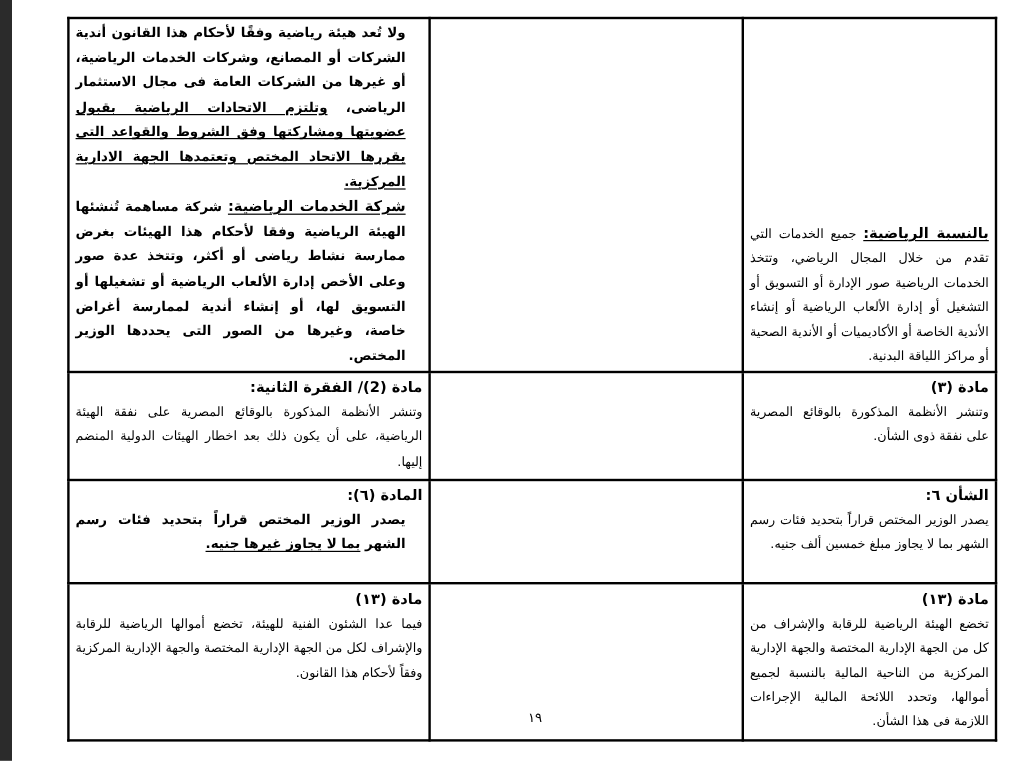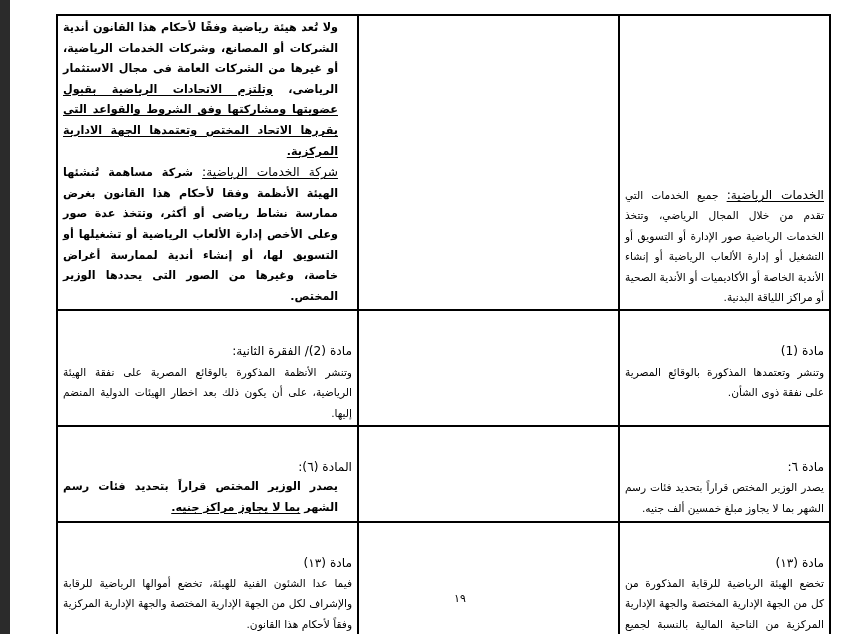--- a/index.html
+++ b/index.html
@@ -36,93 +36,92 @@
     font-weight: bold;
     font-size: 11.2px;
     line-height: 20.6px;
   }
   .plain-text {
     font-family: "DejaVu Sans", sans-serif;
     font-size: 10.6px;
     line-height: 20.4px;
   }
   .heading {
-    font-weight: normal;
+    font-weight: bold;
     font-size: 12.2px;
-    margin-top: 28px;
   }
   .u { text-decoration: underline; text-underline-offset: 2px; }
   .para { margin: 0; }
   .indent { padding-right: 14px; }
   .row1 td { height: 246px; }
   .row2 td { height: 84px; }
   .row3 td { height: 80px; }
   .row4 td { height: 125px; }
   .row1 .old-cell { vertical-align: bottom; }
   .page-number {
-    position: absolute; top: 592px; left: 454px;
+    position: absolute; top: 592px; left: 440px;
     font-family: "DejaVu Sans", sans-serif;
     font-size: 11px; color: #000;
   }
 </style>
 </head>
 <body>
 
 <div class="left-strip"></div>
 
 <table class="doc-table">
   <colgroup>
     <col class="c-new">
       <col class="c-mid">
       <col class="c-old">
   </colgroup>
 
   <tbody>
       <tr class="row1">
     <td class="bold-text">
       <p class="para indent"><span>ولا تُعد هيئة رياضية وفقًا لأحكام هذا القانون أندية الشركات أو المصانع، وشركات الخدمات الرياضية، أو غيرها من الشركات العامة فى مجال الاستثمار الرياضى، </span><span class="u">وتلتزم الاتحادات الرياضية بقبول عضويتها ومشاركتها وفق الشروط والقواعد التى يقررها الاتحاد المختص وتعتمدها الجهة الادارية المركزية.</span></p>
-      <p class="para indent"><span class="u heading">شركة الخدمات الرياضية:</span><span> شركة مساهمة تُنشئها الهيئة الأنظمة وفقا لأحكام هذا القانون بغرض ممارسة نشاط رياضى أو أكثر، وتتخذ عدة صور وعلى الأخص إدارة الألعاب الرياضية أو تشغيلها أو التسويق لها، أو إنشاء أندية لممارسة أغراض خاصة، وغيرها من الصور التى يحددها الوزير المختص.</span></p>
+      <p class="para indent"><span class="u heading">شركة الخدمات الرياضية:</span><span> شركة مساهمة تُنشئها الهيئة الرياضية وفقا لأحكام هذا الهيئات بغرض ممارسة نشاط رياضى أو أكثر، وتتخذ عدة صور وعلى الأخص إدارة الألعاب الرياضية أو تشغيلها أو التسويق لها، أو إنشاء أندية لممارسة أغراض خاصة، وغيرها من الصور التى يحددها الوزير المختص.</span></p>
     </td>
     <td></td>
     <td class="plain-text old-cell">
-      <p class="para"><span class="u heading">الخدمات الرياضية:</span><span> جميع الخدمات التي تقدم من خلال المجال الرياضي، وتتخذ الخدمات الرياضية صور الإدارة أو التسويق أو التشغيل أو إدارة الألعاب الرياضية أو إنشاء الأندية الخاصة أو الأكاديميات أو الأندية الصحية أو مراكز اللياقة البدنية.</span></p>
+      <p class="para"><span class="u heading">بالنسبة الرياضية:</span><span> جميع الخدمات التي تقدم من خلال المجال الرياضي، وتتخذ الخدمات الرياضية صور الإدارة أو التسويق أو التشغيل أو إدارة الألعاب الرياضية أو إنشاء الأندية الخاصة أو الأكاديميات أو الأندية الصحية أو مراكز اللياقة البدنية.</span></p>
     </td>
   </tr>
 
   <tr class="row2">
     <td class="plain-text">
       <div class="heading">مادة (2)/ الفقرة الثانية:</div>
       <p class="para">وتنشر الأنظمة المذكورة بالوقائع المصرية على نفقة الهيئة الرياضية، على أن يكون ذلك بعد اخطار الهيئات الدولية المنضم إليها.</p>
     </td>
     <td></td>
     <td class="plain-text">
-      <div class="heading">مادة (1)</div>
-      <p class="para">وتنشر وتعتمدها المذكورة بالوقائع المصرية على نفقة ذوى الشأن.</p>
+      <div class="heading">مادة (٣)</div>
+      <p class="para">وتنشر الأنظمة المذكورة بالوقائع المصرية على نفقة ذوى الشأن.</p>
     </td>
   </tr>
 
   <tr class="row3">
     <td class="plain-text">
       <div class="heading">المادة (٦):</div>
-      <p class="para indent bold-text"><span>يصدر الوزير المختص قراراً بتحديد فئات رسم الشهر </span><span class="u">بما لا يجاوز مراكز جنيه.</span></p>
+      <p class="para indent bold-text"><span>يصدر الوزير المختص قراراً بتحديد فئات رسم الشهر </span><span class="u">بما لا يجاوز غيرها جنيه.</span></p>
     </td>
     <td></td>
     <td class="plain-text">
-      <div class="heading">مادة ٦:</div>
+      <div class="heading">الشأن ٦:</div>
       <p class="para">يصدر الوزير المختص قراراً بتحديد فئات رسم الشهر بما لا يجاوز مبلغ خمسين ألف جنيه.</p>
     </td>
   </tr>
 
   <tr class="row4">
     <td class="plain-text">
       <div class="heading">مادة (١٣)</div>
       <p class="para">فيما عدا الشئون الفنية للهيئة، تخضع أموالها الرياضية للرقابة والإشراف لكل من الجهة الإدارية المختصة والجهة الإدارية المركزية وفقاً لأحكام هذا القانون.</p>
     </td>
     <td></td>
     <td class="plain-text">
       <div class="heading">مادة (١٣)</div>
-      <p class="para">تخضع الهيئة الرياضية للرقابة المذكورة من كل من الجهة الإدارية المختصة والجهة الإدارية المركزية من الناحية المالية بالنسبة لجميع أموالها، وتحدد اللائحة المالية الإجراءات اللازمة فى هذا الشأن.</p>
+      <p class="para">تخضع الهيئة الرياضية للرقابة والإشراف من كل من الجهة الإدارية المختصة والجهة الإدارية المركزية من الناحية المالية بالنسبة لجميع أموالها، وتحدد اللائحة المالية الإجراءات اللازمة فى هذا الشأن.</p>
     </td>
   </tr>
 </tbody>
   </table>
 
 <div class="page-number">١٩</div>
 
 </body></html>

